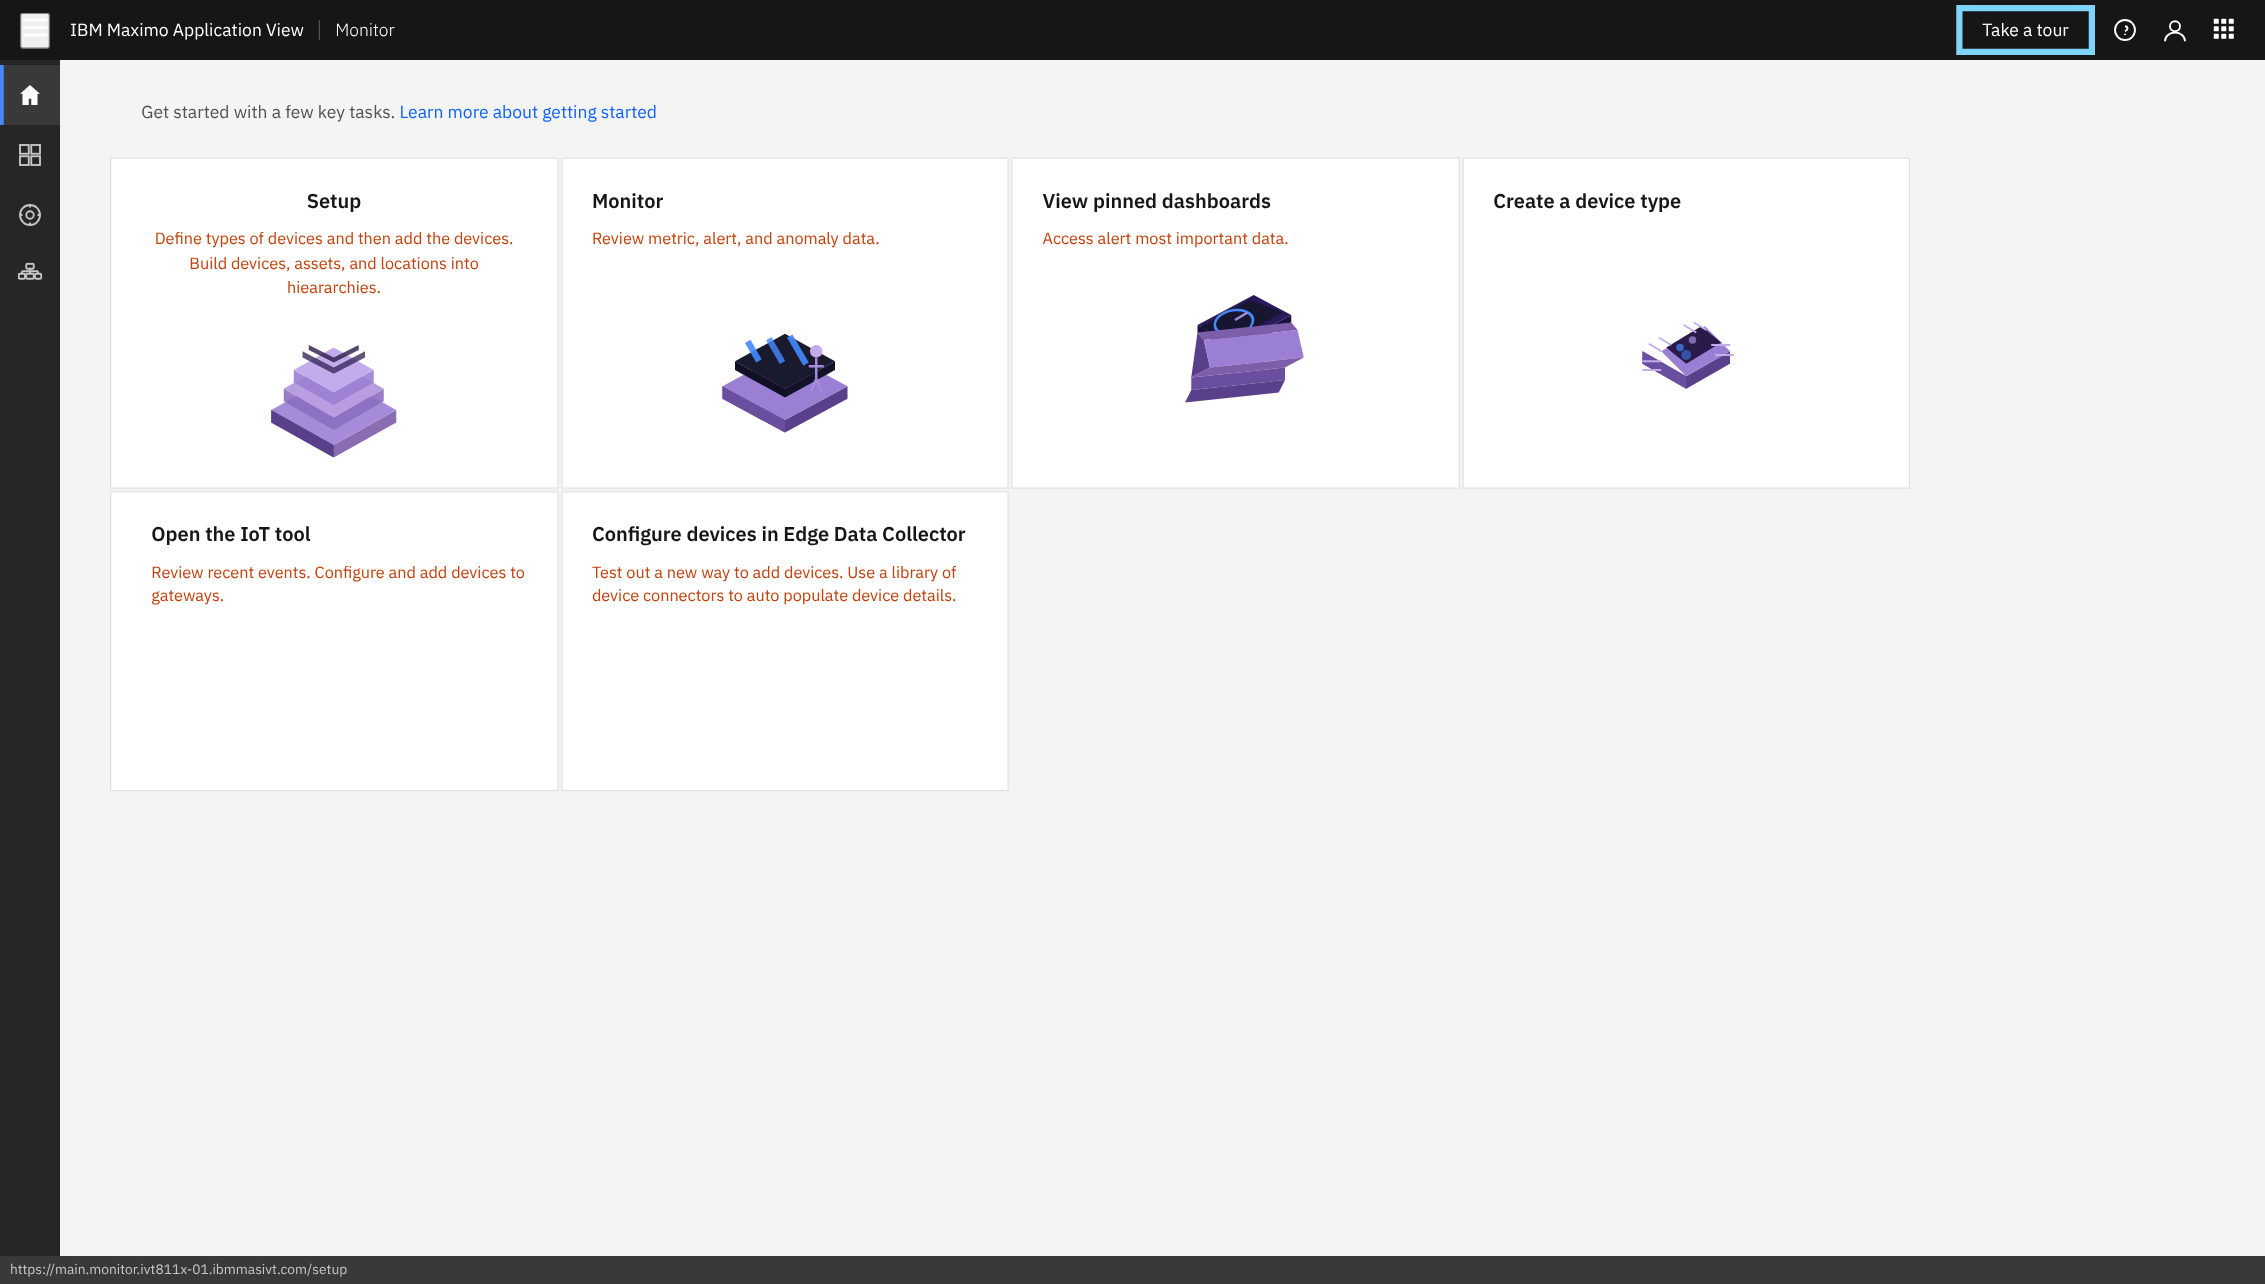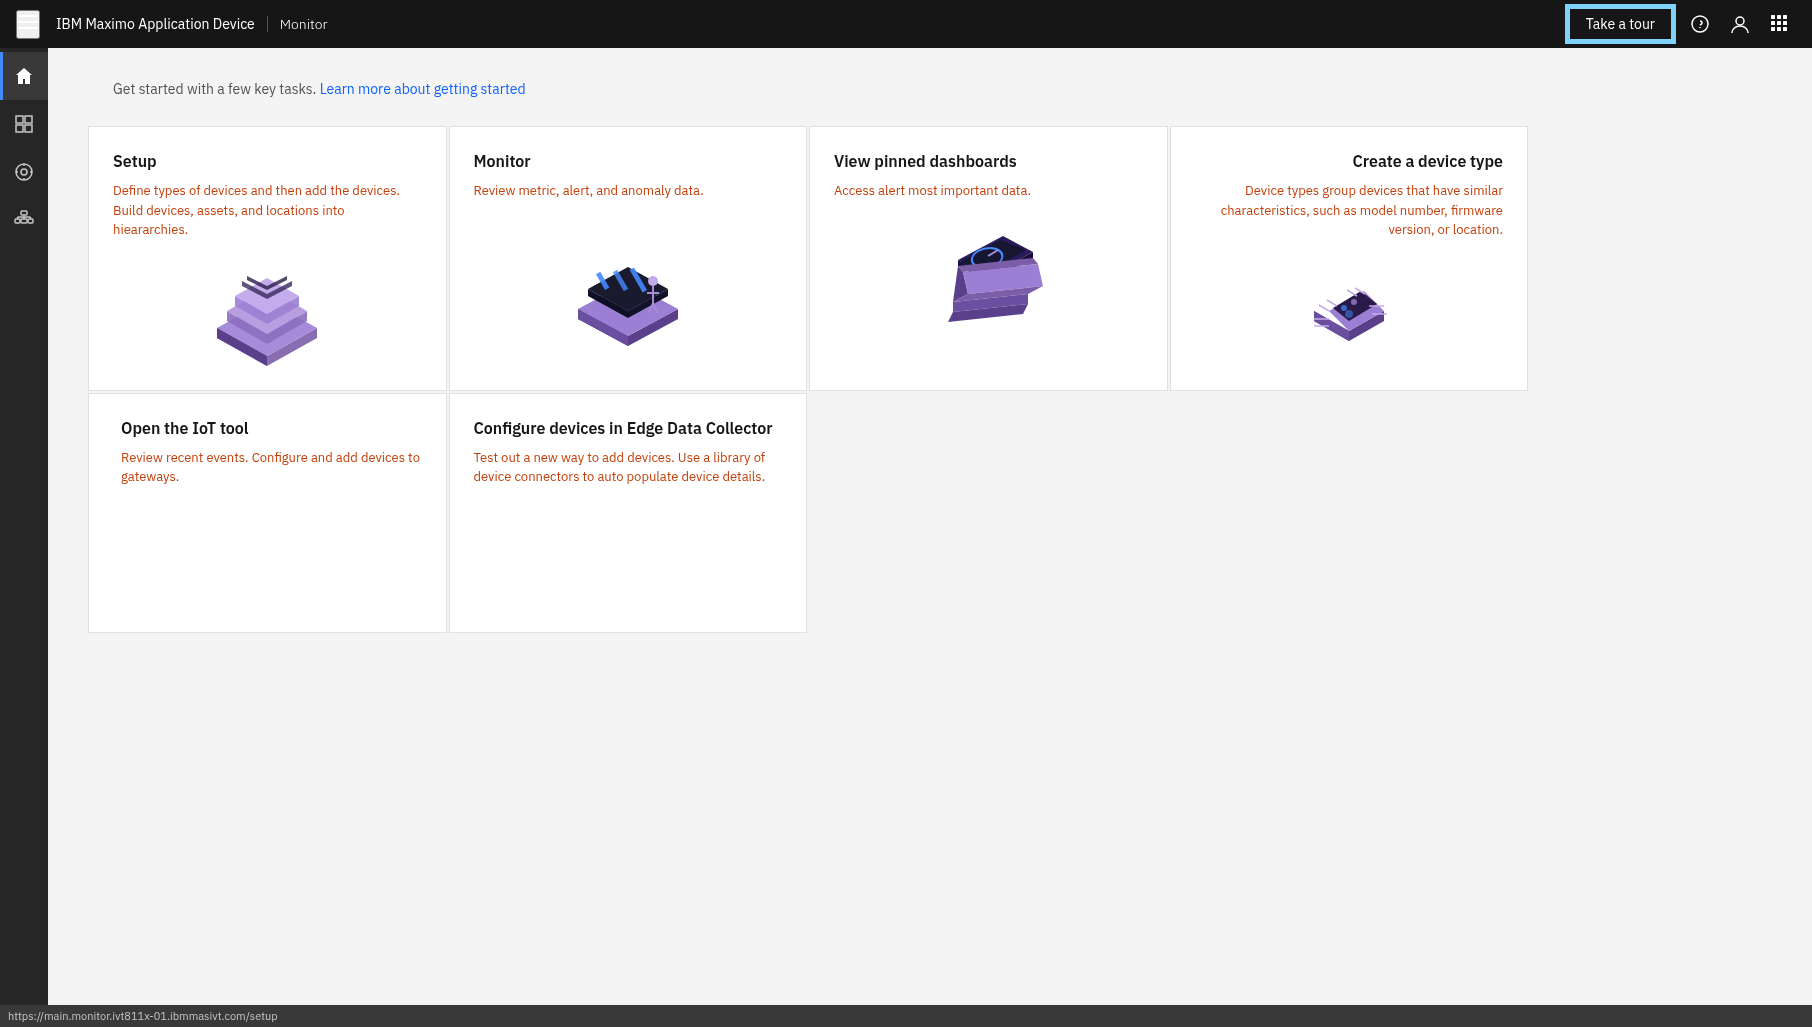--- a/index.html
+++ b/index.html
@@ -141,24 +141,24 @@
       background: #fff;
       padding: 24px;
       cursor: pointer;
       position: relative;
       min-height: 240px;
       overflow: hidden;
       display: flex;
       flex-direction: column;
       border: 1px solid #e0e0e0;
     }
-    .card-span-row1-col1 { grid-column: 1; grid-row: 1; }
+    .card-span-row1-col1 { grid-column: 1; grid-row: 1; text-align: center; }
     .card-span-row1-col2 { grid-column: 2; grid-row: 1; }
     .card-span-row1-col3 { grid-column: 3; grid-row: 1; }
-    .card-span-row1-col4 { grid-column: 4; grid-row: 1; text-align: right; }
+    .card-span-row1-col4 { grid-column: 4; grid-row: 1; }
     .card-span-row2-col1 { grid-column: 1; grid-row: 2; padding-left: 32px; }
     .card-span-row2-col2 { grid-column: 2; grid-row: 2; }
 
     .card-title {
       font-size: 16px;
       font-weight: 600;
       color: #161616;
       margin-bottom: 10px;
     }
     .card-desc {
@@ -209,21 +209,21 @@
 <body>
 
 <nav class="topnav">
   <button class="topnav-menu-icon">
     <svg width="20" height="20" viewBox="0 0 20 20" fill="white">
       <rect y="3" width="20" height="2" rx="1"></rect>
       <rect y="9" width="20" height="2" rx="1"></rect>
       <rect y="15" width="20" height="2" rx="1"></rect>
     </svg>
   </button>
-  <span class="topnav-brand">IBM Maximo Application Device</span>
+  <span class="topnav-brand">IBM Maximo Application View</span>
   <div class="topnav-divider"></div>
   <span class="topnav-app-name">Monitor</span>
   <div class="topnav-spacer"></div>
   <button class="topnav-tour-btn">Take a tour</button>
   <div class="topnav-icons">
     <button class="topnav-icon-btn" title="Help">
       <svg width="20" height="20" viewBox="0 0 20 20" fill="none" stroke="white" stroke-width="1.5">
         <circle cx="10" cy="10" r="8"></circle>
         <path d="M10 14v-1M10 7a2 2 0 0 1 2 2c0 1-1 1.5-2 2"></path>
       </svg>
@@ -369,21 +369,20 @@
           <polygon points="45,66 60,58 135,50 120,58" fill="#7b5ea7"></polygon>
 
           <polygon points="45,66 120,58 120,68 45,76" fill="#6a4fa0"></polygon>
           <polygon points="45,76 120,68 115,78 40,86" fill="#5a3f8a"></polygon>
         </svg>
       </div>
     </div>
 
     <div class="card card-span-row1-col4">
       <div class="card-title">Create a device type</div>
-      <div class="card-desc">Device types group devices that have similar characteristics, such as model number, firmware version, or location.</div>
       <div class="card-illustration">
         <svg class="illus-device" viewBox="0 0 160 110" fill="none" xmlns="http://www.w3.org/2000/svg">
 
           <polygon points="80,75 115,55 115,65 80,85 45,65 45,55" fill="#5a3f8a"></polygon>
           <polygon points="80,75 115,55 95,35 60,55" fill="#9b7fd4"></polygon>
           <polygon points="80,75 45,55 45,65 80,85" fill="#6a4fa0"></polygon>
 
           <polygon points="80,65 108,48 92,35 64,52" fill="#2a1a4a"></polygon>
 
           <line x1="60" y1="55" x2="50" y2="49" stroke="#c4acec" stroke-width="1.5"></line>

